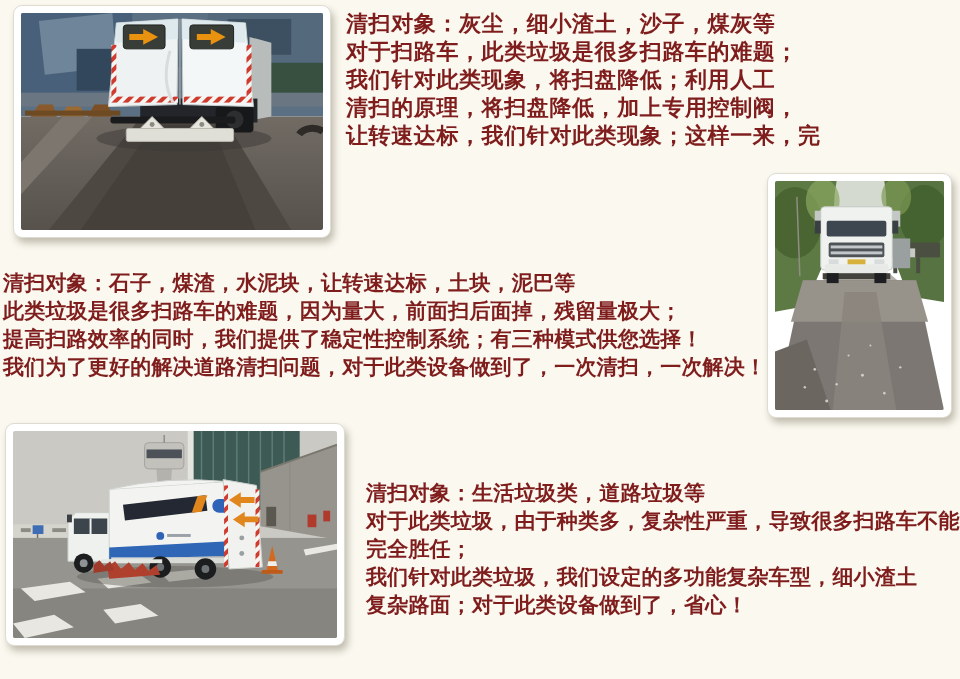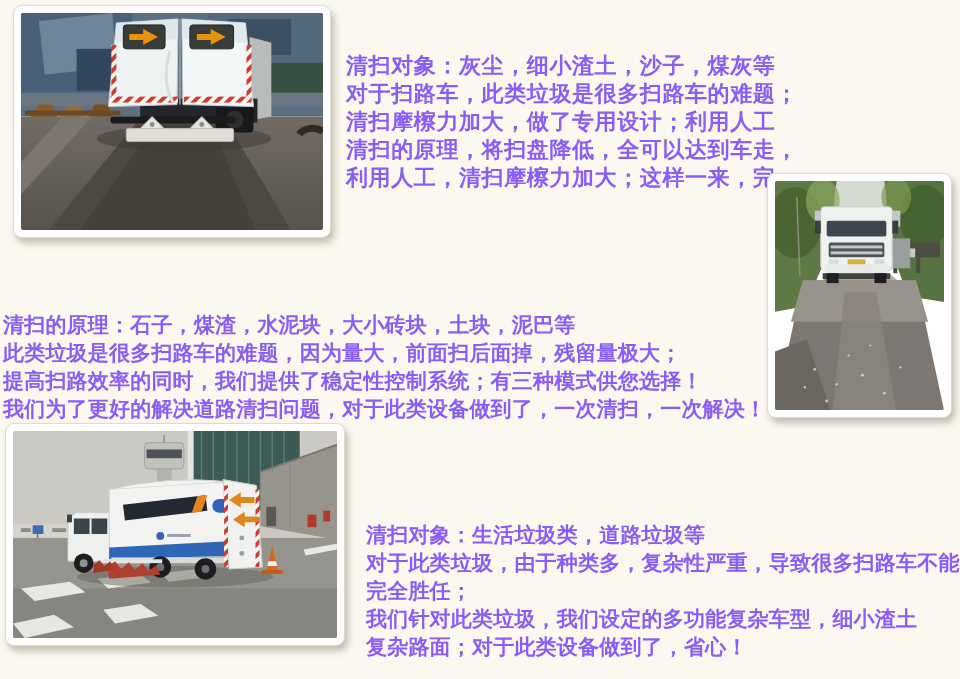--- a/index.html
+++ b/index.html
@@ -2,21 +2,21 @@
 <html><head>
 <meta charset="utf-8">
 <style>
   html,body{margin:0;padding:0;}
   body{background:#faf8ef;font-family:"DejaVu Sans","Liberation Sans",sans-serif;}
   #canvas{position:relative;width:960px;height:679px;background:#faf8ef;overflow:hidden;}
   figure.photo{margin:0;position:absolute;background:#ffffff;border:1px solid #dedbd1;
     border-radius:9px;box-shadow:3px 5px 7px rgba(110,100,80,0.40);
     padding:7px;box-sizing:border-box;overflow:hidden;}
   figure.photo svg{display:block;width:100%;height:100%;border-radius:2px;}
-  .tblock{position:absolute;color:#8b5cf6;font-weight:700;margin-top:42px;}
+  .tblock{position:absolute;color:#7f1d1d;font-weight:700;}
   .tblock .line{white-space:nowrap;}
   #t1{left:346px;top:10px;font-size:22px;line-height:28px;letter-spacing:0.6px;}
   #t2{left:3px;top:269px;font-size:21px;line-height:28px;letter-spacing:0.2px;}
   #t3{left:366px;top:479px;font-size:21px;line-height:28px;letter-spacing:0.2px;}
   #photo1{left:13px;top:5px;width:318px;height:233px;}
   #photo2{left:767px;top:173px;width:185px;height:245px;}
   #photo3{left:5px;top:423px;width:340px;height:223px;}
 </style>
 </head>
 <body>
@@ -90,27 +90,27 @@
       <polygon points="168,118 182,104 196,118" fill="#e6e6df" stroke="#b9b8ae"></polygon>
       <rect x="106" y="116" width="108" height="13" rx="2" fill="#dfdfd8" stroke="#b9b8ae"></rect>
       <circle cx="132" cy="112" r="2.5" fill="#8b8b84"></circle>
       <circle cx="182" cy="112" r="2.5" fill="#8b8b84"></circle>
     </svg>
   </figure>
 
   <div class="tblock" id="t1">
     <div class="line">清扫对象：灰尘，细小渣土，沙子，煤灰等</div>
     <div class="line">对于扫路车，此类垃圾是很多扫路车的难题；</div>
-    <div class="line">清扫摩檫力加大，做了专用设计；利用人工</div>
-    <div class="line">清扫的原理，将扫盘降低，全可以达到车走，</div>
-    <div class="line">利用人工，清扫摩檫力加大；这样一来，完</div>
+    <div class="line">我们针对此类现象，将扫盘降低；利用人工</div>
+    <div class="line">清扫的原理，将扫盘降低，加上专用控制阀，</div>
+    <div class="line">让转速达标，我们针对此类现象；这样一来，完</div>
   </div>
 
   <div class="tblock" id="t2">
-    <div class="line">清扫的原理：石子，煤渣，水泥块，大小砖块，土块，泥巴等</div>
+    <div class="line">清扫对象：石子，煤渣，水泥块，让转速达标，土块，泥巴等</div>
     <div class="line">此类垃圾是很多扫路车的难题，因为量大，前面扫后面掉，残留量极大；</div>
     <div class="line">提高扫路效率的同时，我们提供了稳定性控制系统；有三种模式供您选择！</div>
     <div class="line">我们为了更好的解决道路清扫问题，对于此类设备做到了，一次清扫，一次解决！</div>
   </div>
 
   <figure class="photo" id="photo2">
     <svg role="img" viewBox="0 0 170 231" preserveAspectRatio="none" aria-label="两侧绿树的碎石道路上白色扫路车正面视图，远处有桥洞">
       <rect width="170" height="70" fill="#d4dacf"></rect>
 
       <path d="M0 0 h62 q-6 30 2 54 q-22 40 -32 72 L0 132 Z" fill="#5d7a45"></path>

